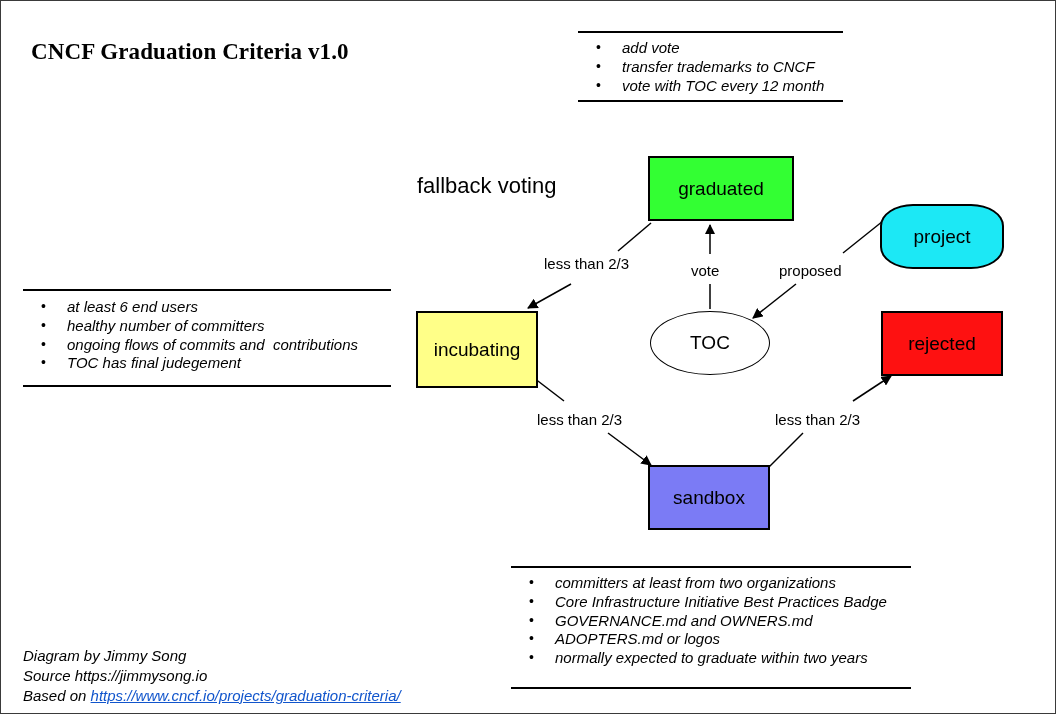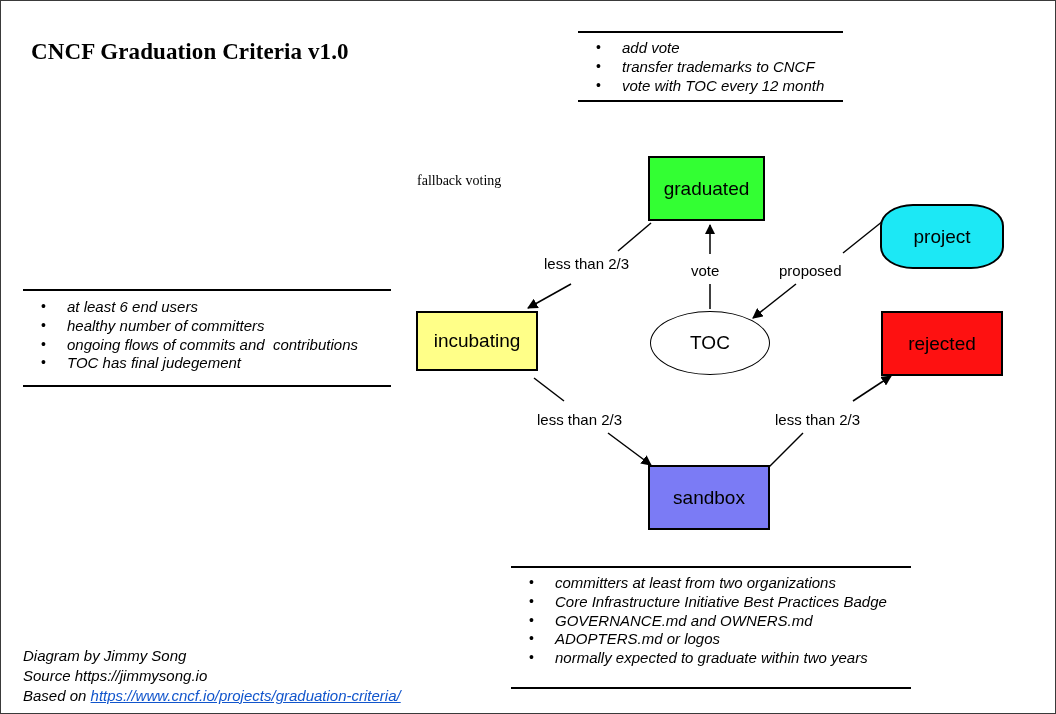--- a/index.html
+++ b/index.html
@@ -92,45 +92,45 @@
     position: absolute;
     border: 2px solid #000000;
     box-sizing: border-box;
     display: flex;
     align-items: center;
     justify-content: center;
     font-family: "Liberation Sans", sans-serif;
     font-size: 19px;
     color: #000000;
   }
-  #node-graduated  { left: 647px; top: 155px; width: 117px; height: 65px; background: #33ff33; justify-content: center; }
+  #node-graduated  { left: 647px; top: 155px; width: 146px; height: 65px; background: #33ff33; justify-content: center; }
   #node-project    { left: 879px; top: 155px; width: 124px; height: 65px; background: #1ce8f5;
                      border-radius: 33px / 22px; margin-top: 48px; }
-  #node-incubating { left: 415px; top: 310px; width: 122px; height: 60px; background: #ffff88; }
+  #node-incubating { left: 415px; top: 310px; width: 122px; height: 77px; background: #ffff88; }
   #node-rejected   { left: 880px; top: 310px; width: 122px; height: 65px; background: #fe1111; }
   #node-sandbox    { left: 647px; top: 464px; width: 122px; height: 65px; background: #7b7bf5; }
   #node-toc {
     left: 649px; top: 310px; width: 120px; height: 64px;
     background: #ffffff;
     border-radius: 50%;
     border: 1.6px solid #000000;
     font-size: 19px;
   }
 
   
   .edge-label {
     position: absolute;
     font-family: "Liberation Sans", sans-serif;
     font-size: 15px;
     color: #000000;
     white-space: nowrap;
   }
   .edge-label.serif {
-    font-family: Liberation Serif, serif;
-    font-size: 14px;
+    font-family: Liberation Sans, sans-serif;
+    font-size: 22px;
   }
   #label-fallback   { left: 416px; top: 172px; }
   #label-grad-incub { left: 543px; top: 254px; }
   #label-vote       { left: 690px; top: 261px; }
   #label-proposed   { left: 778px; top: 261px; }
   #label-incub-sand { left: 536px; top: 410px; }
   #label-sand-rej   { left: 774px; top: 410px; }
 
   
   #edges {

